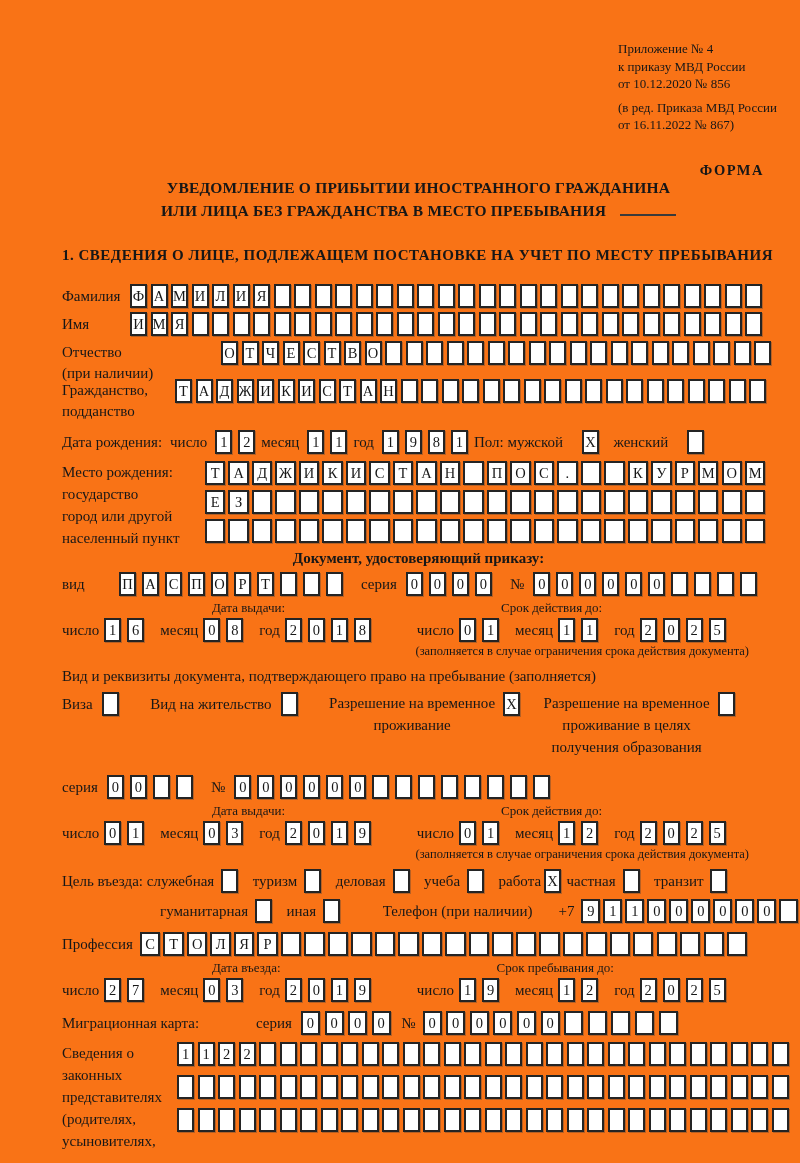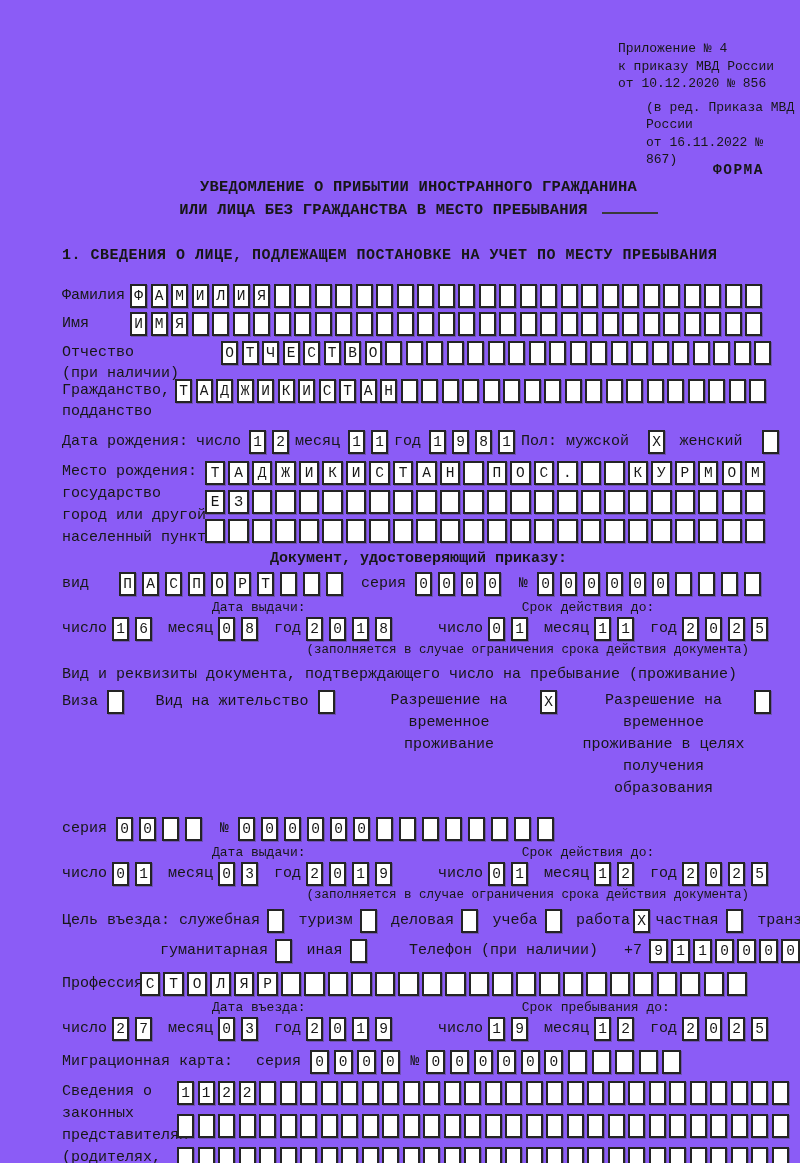--- a/index.html
+++ b/index.html
@@ -1,19 +1,19 @@
 <!DOCTYPE html>
 <html><head>
 <meta charset="utf-8">
 <style>
   html,body{margin:0;padding:0;background:#9a9a9a;}
-  .page{position:relative;width:800px;height:1163px;margin:0 auto;background:#8b5cf6;
-        font-family:Liberation Mono, monospace;color:#171717;overflow:hidden;}
+  .page{position:relative;width:800px;height:1163px;margin:0 auto;background:#f97316;
+        font-family:Liberation Serif, serif;color:#171717;overflow:hidden;}
   .appendix{position:absolute;left:618px;top:40px;font-size:13px;line-height:17.5px;}
-  .appendix .grp2{margin-top:6px;margin-left:28px;}
+  .appendix .grp2{margin-top:6px;}
   .forma{position:absolute;top:162px;right:36px;font-weight:bold;font-size:14.5px;letter-spacing:1.5px;}
   .content{position:absolute;left:62px;top:0;width:713px;}
   .title{margin-top:176px;text-align:center;font-weight:bold;font-size:15.5px;line-height:23px;letter-spacing:0.2px;}
   .title-blank{display:inline-block;width:56px;height:13px;border-bottom:2.5px solid #3a3a3a;margin-left:14px;}
   .sec-heading{margin-top:25px;font-weight:bold;font-size:15px;letter-spacing:0.5px;white-space:nowrap;}
   .row{display:flex;align-items:flex-start;flex-wrap:nowrap;}
   .cells{display:flex;flex-wrap:nowrap;}
   .cell{box-sizing:border-box;flex:0 0 auto;width:17px;height:24px;border:2px solid #242424;
         margin-right:3.5px;background:#fff;font-size:14.5px;line-height:20px;text-align:center;
         box-shadow:1px 1px 0 rgba(60,60,60,.35);}
@@ -456,21 +456,21 @@
         <div class="cells dt">
             <span class="cell">2</span>
             <span class="cell">0</span>
             <span class="cell">2</span>
             <span class="cell">5</span>
           </div>
       </div>
     </div>
     <div class="note">(заполняется в случае ограничения срока действия документа)</div>
 
-    <div class="res-doc-l1">Вид и реквизиты документа, подтверждающего число на пребывание (проживание)</div>
+    <div class="res-doc-l1">Вид и реквизиты документа, подтверждающего право на пребывание (заполняется)</div>
 
     <div class="row r-restype">
       <span class="lbl pairlbl">Виза</span>
       <div class="cells">
           <span class="cell"></span>
         </div>
       <span class="lbl pairlbl gap28">Вид на жительство</span>
       <div class="cells">
           <span class="cell"></span>
         </div>

